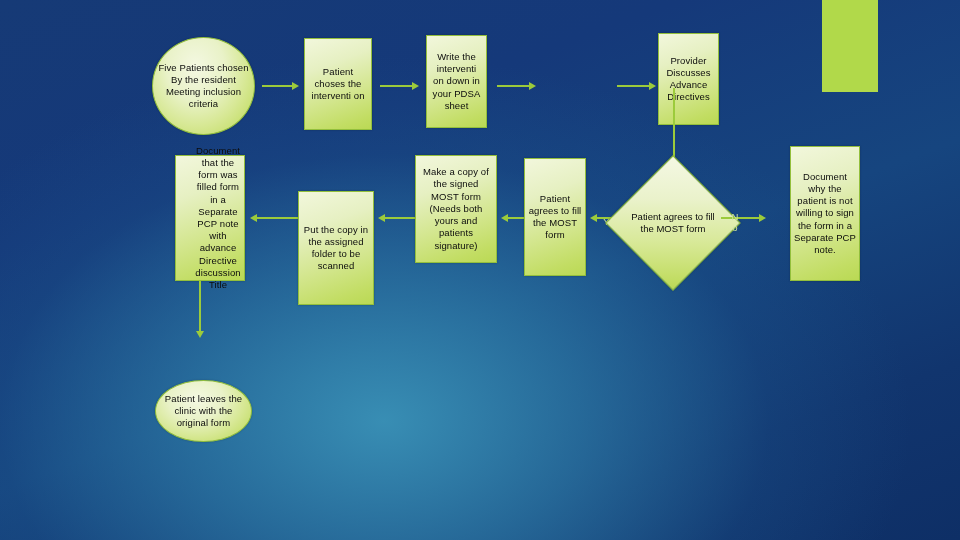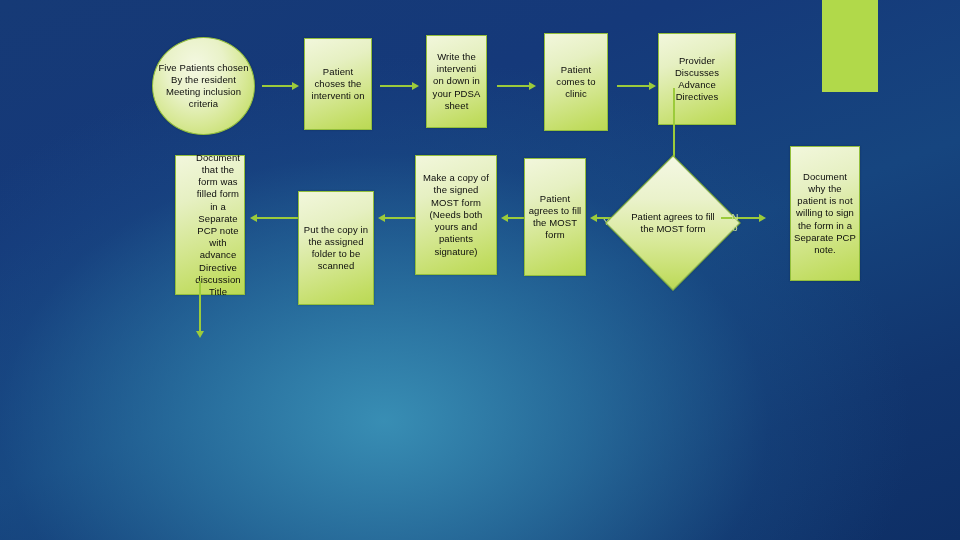--- a/index.html
+++ b/index.html
@@ -117,49 +117,46 @@
   <div class="conn-h" style="left:380px; top:85px; width:32px;"></div>
   <div class="arrowhead ah-right" style="left:412px; top:82px;"></div>
 
   <div class="node box" style="left:426px; top:35px; width:61px; height:93px;">
     <span class="txt">Write the interventi on down in your PDSA sheet</span>
   </div>
 
   <div class="conn-h" style="left:497px; top:85px; width:32px;"></div>
   <div class="arrowhead ah-right" style="left:529px; top:82px;"></div>
 
-  <div class="node box" style="left:544px; top:33px; width:64px; height:98px;">
-    <span class="txt">Patient comes to clinic</span>
-  </div>
 
   <div class="conn-h" style="left:617px; top:85px; width:32px;"></div>
   <div class="arrowhead ah-right" style="left:649px; top:82px;"></div>
 
-  <div class="node box" style="left:658px; top:33px; width:78px; height:92px;">
+  <div class="node box" style="left:658px; top:33px; width:61px; height:92px;">
     <span class="txt">Provider Discusses Advance Directives</span>
   </div>
 
   <div class="conn-v" style="left:673px; top:88px; height:80px;"></div>
   <div class="arrowhead ah-down" style="left:670px; top:168px;"></div>
 
-  <div class="node box" style="left:175px; top:155px; width:70px; height:140px;padding-left:16px;">
+  <div class="node box" style="left:175px; top:155px; width:70px; height:126px;padding-left:16px;">
     <span class="txt">Document that the form was filled form in a Separate PCP note with advance Directive discussion Title</span>
   </div>
 
   <div class="arrowhead ah-left" style="left:250px; top:214px;"></div>
   <div class="conn-h" style="left:257px; top:217px; width:41px;"></div>
 
   <div class="node box" style="left:298px; top:156px; width:76px; height:114px;margin-top:35px;">
     <span class="txt">Put the copy in the assigned folder to be scanned</span>
   </div>
 
   <div class="arrowhead ah-left" style="left:378px; top:214px;"></div>
   <div class="conn-h" style="left:385px; top:217px; width:30px;"></div>
 
-  <div class="node box" style="left:415px; top:155px; width:82px; height:120px;">
+  <div class="node box" style="left:415px; top:155px; width:82px; height:108px;">
     <span class="txt">Make a copy of the signed MOST form (Needs both yours and patients signature)</span>
   </div>
 
   <div class="arrowhead ah-left" style="left:501px; top:214px;"></div>
   <div class="conn-h" style="left:508px; top:217px; width:16px;"></div>
 
   <div class="node box" style="left:524px; top:158px; width:62px; height:118px;">
     <span class="txt">Patient agrees to fill the MOST form</span>
   </div>
 
@@ -177,14 +174,17 @@
   <div class="edge-label" style="left:728px; top:211px; width:14px; white-space:pre-line;">N
 o</div>
 
   <div class="node box" style="left:768px; top:146px; width:70px; height:135px;margin-left:22px;">
     <span class="txt">Document why the patient is not willing to sign the form in a Separate PCP note.</span>
   </div>
 
   <div class="conn-v" style="left:199px; top:281px; height:52px;"></div>
   <div class="arrowhead ah-down" style="left:196px; top:331px;"></div>
 
+  <div class="node ellipse" style="left:155px; top:380px; width:97px; height:62px;">
+    <span class="txt">Patient leaves the clinic with the original form</span>
+  </div>
 
 </div>
 
 </body></html>

